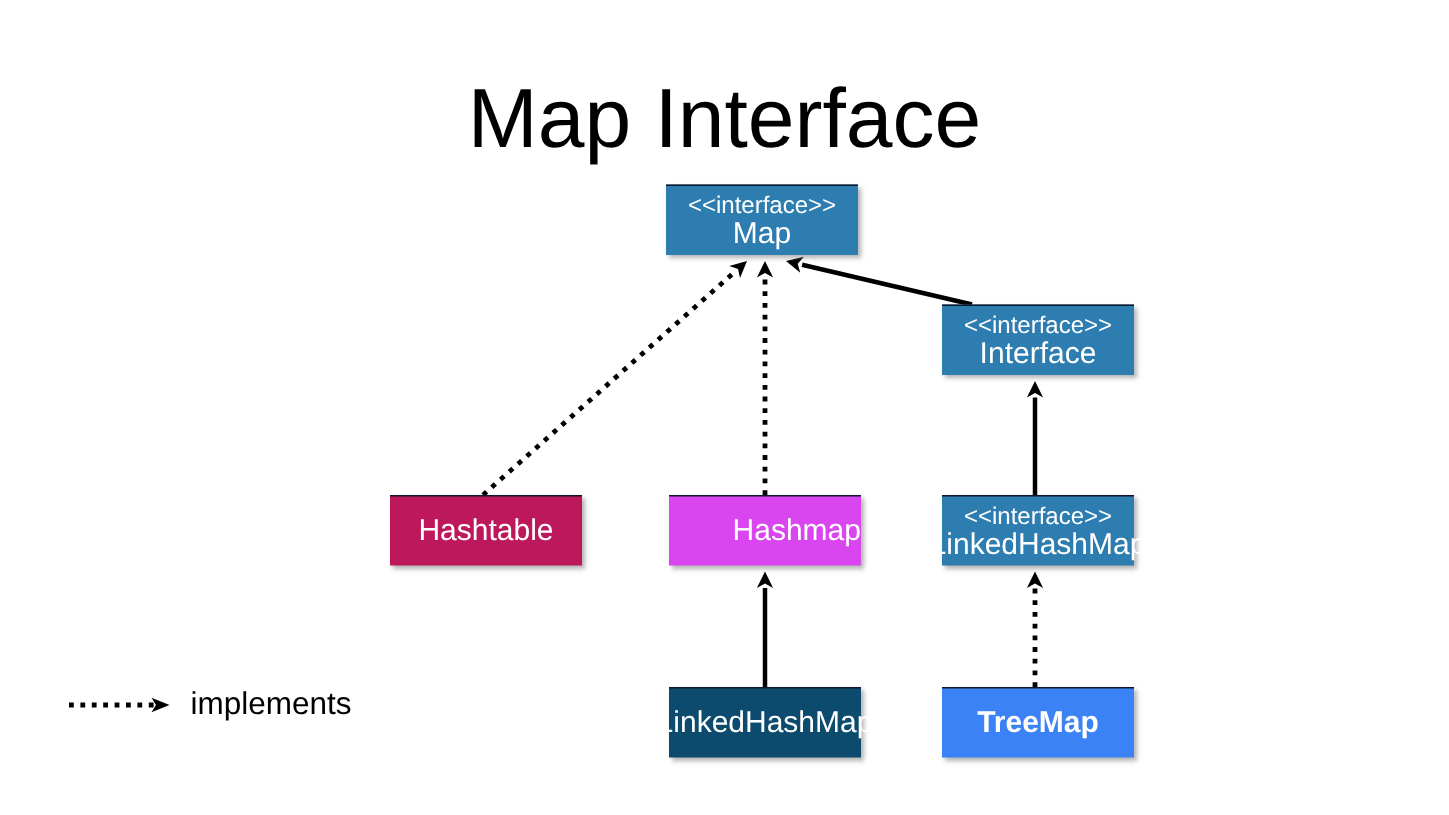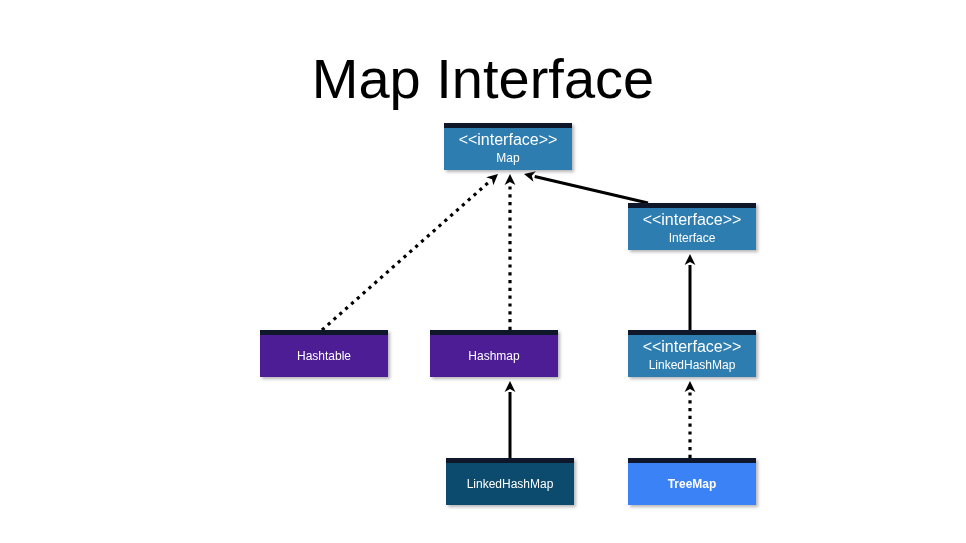--- a/index.html
+++ b/index.html
@@ -43,31 +43,31 @@
     color: #ffffff;
     box-sizing: border-box;
     display: flex;
     flex-direction: column;
     align-items: center;
     justify-content: center;
     text-align: center;
     font-size: 16px;
     line-height: 19px;
     box-shadow: 2px 2px 3px rgba(120,120,120,0.55);
-    border-top: 5px solid #0f172a;
+    border-top: 1px solid #0f172a;
     z-index: 3;
   }
   .node .stereotype {
     display: block;
     font-size: 16px;
     line-height: 19px;
   }
   .node .nodename {
     display: block;
-    font-size: 12px;
+    font-size: 20px;
     line-height: 19px;
   }
   .legend-row {
     position: absolute;
     height: 30px;
     display: flex;
     align-items: center;
   }
   .legend-label {
     font-size: 21px;
@@ -113,33 +113,40 @@
 
   <div id="nodes-layer">
       <div class="node" style="left: 444px; top: 123px; width: 128px; height: 47px; background: rgb(46, 125, 176); color: rgb(255, 255, 255);">
         <span class="stereotype">&lt;&lt;interface&gt;&gt;</span>
         <span class="nodename">Map</span>
       </div>
       <div class="node" style="left: 628px; top: 203px; width: 128px; height: 47px; background: rgb(46, 125, 176); color: rgb(255, 255, 255);">
         <span class="stereotype">&lt;&lt;interface&gt;&gt;</span>
         <span class="nodename">Interface</span>
       </div>
-      <div class="node" style="left: 260px; top: 330px; width: 128px; height: 47px; background: #4c1d95; color: rgb(255, 255, 255);">
+      <div class="node" style="left: 260px; top: 330px; width: 128px; height: 47px; background: #be185d; color: rgb(255, 255, 255);">
         <span class="nodename">Hashtable</span>
       </div>
-      <div class="node" style="left: 430px; top: 330px; width: 128px; height: 47px; background: #4c1d95; color: rgb(255, 255, 255);">
+      <div class="node" style="left: 446px; top: 330px; width: 128px; height: 47px; background: #d946ef; color: rgb(255, 255, 255); align-items: flex-end;">
         <span class="nodename">Hashmap</span>
       </div>
       <div class="node" style="left: 628px; top: 330px; width: 128px; height: 47px; background: rgb(46, 125, 176); color: rgb(255, 255, 255);">
         <span class="stereotype">&lt;&lt;interface&gt;&gt;</span>
         <span class="nodename">LinkedHashMap</span>
       </div>
       <div class="node" style="left: 446px; top: 458px; width: 128px; height: 47px; background: #0c4a6e; color: rgb(255, 255, 255);">
         <span class="nodename">LinkedHashMap</span>
       </div>
       <div class="node" style="left: 628px; top: 458px; width: 128px; height: 47px; background: #3b82f6; color: rgb(255, 255, 255); font-weight: bold;">
         <span class="nodename">TreeMap</span>
       </div>
     </div>
 
+  <div class="legend-row" style="left:45px; top:455px;">
+    <svg class="legend-arrow" viewBox="0 0 72 16" xmlns="http://www.w3.org/2000/svg">
+      <line x1="1" y1="8" x2="58" y2="8" stroke="#000000" stroke-width="3.2" stroke-dasharray="3.2 4.4" stroke-linecap="butt"></line>
+      <path d="M56,3.2 L68,8 L56,12.8 L59,8 Z" fill="#000000"></path>
+    </svg>
+    <span class="legend-label">implements</span>
+  </div>
 
 
 </div>
 
 </body></html>

